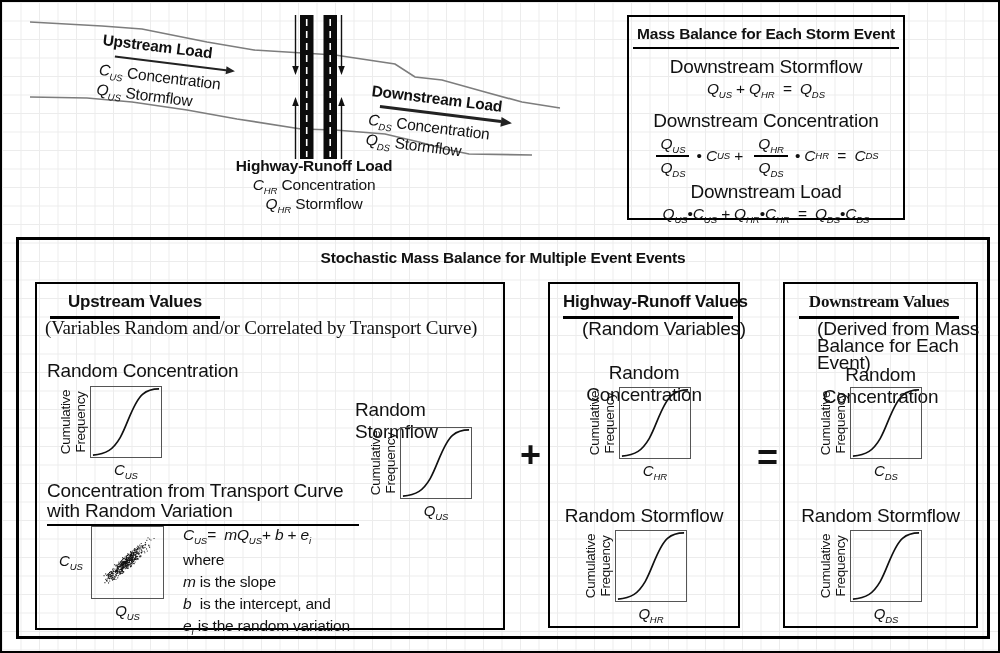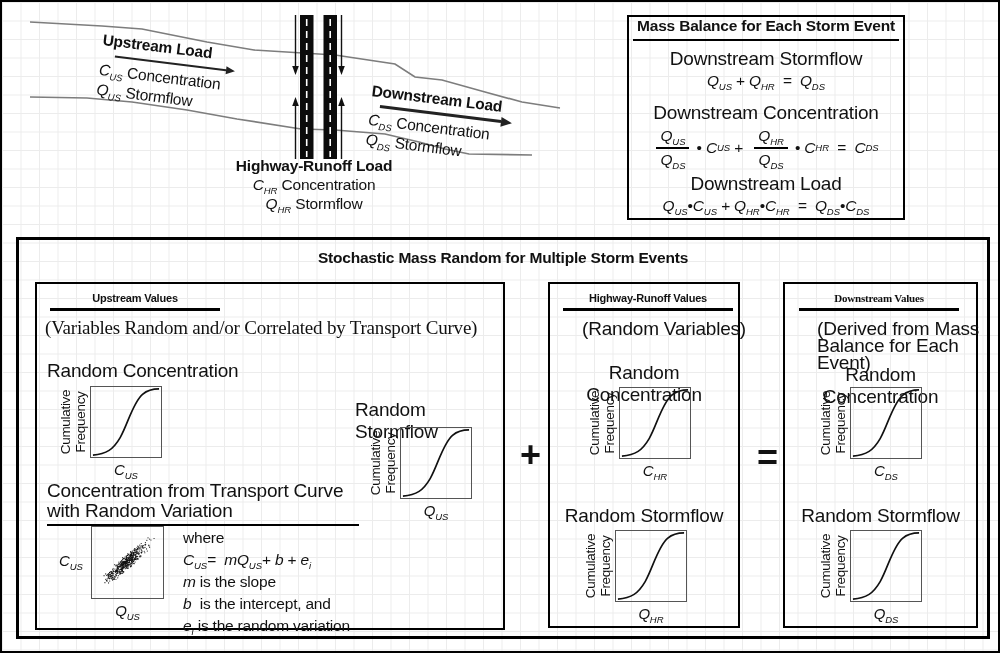--- a/index.html
+++ b/index.html
@@ -25,21 +25,21 @@
   .arr { position:relative; background:#222; }
   .arr.thin { height:1.5px; }
   .arr.thick { height:3px; }
   .arr::after {
     content:""; position:absolute; right:-9px; top:50%; transform:translateY(-50%);
     border-left:9px solid #222; border-top:4.5px solid transparent; border-bottom:4.5px solid transparent;
   }
   .arr.thick::after { right:-11px; border-left-width:11px; border-top-width:5.5px; border-bottom-width:5.5px; }
   
   .frame { position:absolute; border:2.5px solid #000; background:transparent; }
-  .boxhead { position:absolute; text-align:center; font-weight:bold; font-size:11px;
+  .boxhead { position:absolute; text-align:center; font-weight:bold; font-size:17px;
              border-bottom:3px solid #000; padding-bottom:4px; white-space:nowrap; }
   
   .eq { font-size:15.5px; text-align:center; }
   .eqrow { display:flex; justify-content:center; align-items:center; font-size:15.5px; }
   .frac { display:inline-flex; flex-direction:column; align-items:center; margin:0 3px; }
   .frac .num { border-bottom:2px solid #000; padding:0 4px 2px; }
   .frac .den { padding:2px 4px 0; }
   
   .plot { position:absolute; width:110px; height:96px; }
   .ylab { position:absolute; left:-30px; top:21px; width:90px; height:30px;
@@ -97,21 +97,21 @@
     <div class="line"><span class="v">C</span><sub>DS</sub><span class="op"> Concentration</span></div>
     <div class="line"><span class="v">Q</span><sub>DS</sub><span class="op"> Stormflow</span></div>
   </div>
 
   <div class="abs" style="left:228px;top:154px;width:168px;text-align:center;font-size:15.5px;line-height:19px;">
     <div class="bold">Highway-Runoff Load</div>
     <div><span class="v">C</span><sub>HR</sub><span class="op"> Concentration</span></div>
     <div><span class="v">Q</span><sub>HR</sub><span class="op"> Stormflow</span></div>
   </div>
 
-  <div class="frame" style="left:625px;top:13px;width:278px;height:205px;text-align:center;padding-top:0;">
+  <div class="frame" style="left:625px;top:13px;width:278px;height:205px;text-align:center;padding-top:8px;">
     <span class="mb-title">Mass Balance for Each Storm Event</span>
     <div class="lbl" style="margin-top:7px;">Downstream Stormflow</div>
     <div class="eq" style="margin-top:2px;"><span class="v">Q</span><sub>US</sub><span class="op"> + </span><span class="v">Q</span><sub>HR</sub><span class="op">  =  </span><span class="v">Q</span><sub>DS</sub></div>
     <div class="lbl" style="margin-top:12px;">Downstream Concentration</div>
     <div class="eqrow" style="margin-top:3px;">
         <span class="frac">
           <span class="num"><span class="v">Q</span><sub>US</sub></span>
           <span class="den"><span class="v">Q</span><sub>DS</sub></span>
         </span>
         <span class="op"> • </span>
@@ -127,21 +127,21 @@
         <sub>HR</sub>
         <span class="op">  =  </span>
         <span class="v">C</span>
         <sub>DS</sub>
       </div>
     <div class="lbl" style="margin-top:4px;">Downstream Load</div>
     <div class="eq" style="margin-top:2px;"><span class="v">Q</span><sub>US</sub><span class="op">•</span><span class="v">C</span><sub>US</sub><span class="op"> + </span><span class="v">Q</span><sub>HR</sub><span class="op">•</span><span class="v">C</span><sub>HR</sub><span class="op">  =  </span><span class="v">Q</span><sub>DS</sub><span class="op">•</span><span class="v">C</span><sub>DS</sub></div>
   </div>
 
   <div class="frame" style="left:14px;top:235px;width:974px;height:402px;border-width:3px;">
-    <div class="abs bold" style="left:0;top:9px;width:100%;text-align:center;font-size:15.5px;">Stochastic Mass Random for Multiple Storm Events</div>
+    <div class="abs bold" style="left:0;top:9px;width:100%;text-align:center;font-size:15.5px;">Stochastic Mass Balance for Multiple Event Events</div>
 
     <div class="frame" style="left:16px;top:42px;width:470px;height:348px;">
       <div class="boxhead" style="left:13px;top:8px;width:170px;">Upstream Values</div>
       <div class="abs lbl" style="left:8px;top:33px;width:455px;font-family:Liberation Serif, serif;">(Variables Random and/or Correlated by Transport Curve)</div>
 
       <div class="abs lbl" style="left:10px;top:76px;">Random Concentration</div>
       <div class="plot" style="left:21px;top:102px;">
         <div class="ylab">Cumulative Frequency</div>
         <div class="pbox">
           <svg viewBox="0 0 72 72">
@@ -687,22 +687,22 @@
               <circle cx="25.2" cy="45.5" r="0.6" fill="#111"></circle>
               <circle cx="26.8" cy="40.8" r="0.6" fill="#111"></circle>
               <circle cx="24.9" cy="45.8" r="0.6" fill="#111"></circle>
               <circle cx="42.0" cy="29.3" r="0.6" fill="#111"></circle>
             </svg>
         </div>
         <div class="xlab"><span class="v">Q</span><sub>US</sub></div>
       </div>
 
       <div class="abs" style="left:146px;top:240px;font-size:15.5px;line-height:22px;">
+        <div><span class="v">C</span><sub>US</sub><span class="op">=  </span><span class="v">m</span><span class="v">Q</span><sub>US</sub><span class="op">+ </span><span class="v">b</span><span class="op"> + </span><span class="v">e</span><sub>i</sub></div>
         <div style="margin-top:3px;">where</div>
-        <div><span class="v">C</span><sub>US</sub><span class="op">=  </span><span class="v">m</span><span class="v">Q</span><sub>US</sub><span class="op">+ </span><span class="v">b</span><span class="op"> + </span><span class="v">e</span><sub>i</sub></div>
         <div><span class="v">m</span><span class="op"> is the slope</span></div>
         <div><span class="v">b</span><span class="op">  is the intercept, and</span></div>
         <div><span class="v">e</span><sub>i</sub><span class="op"> is the random variation</span></div>
       </div>
     </div>
 
     <div class="opsign" style="left:501px;top:194px;">+</div>
 
     <div class="frame" style="left:529px;top:42px;width:192px;height:346px;">
       <div class="boxhead" style="left:13px;top:8px;width:170px;">Highway-Runoff Values</div>

